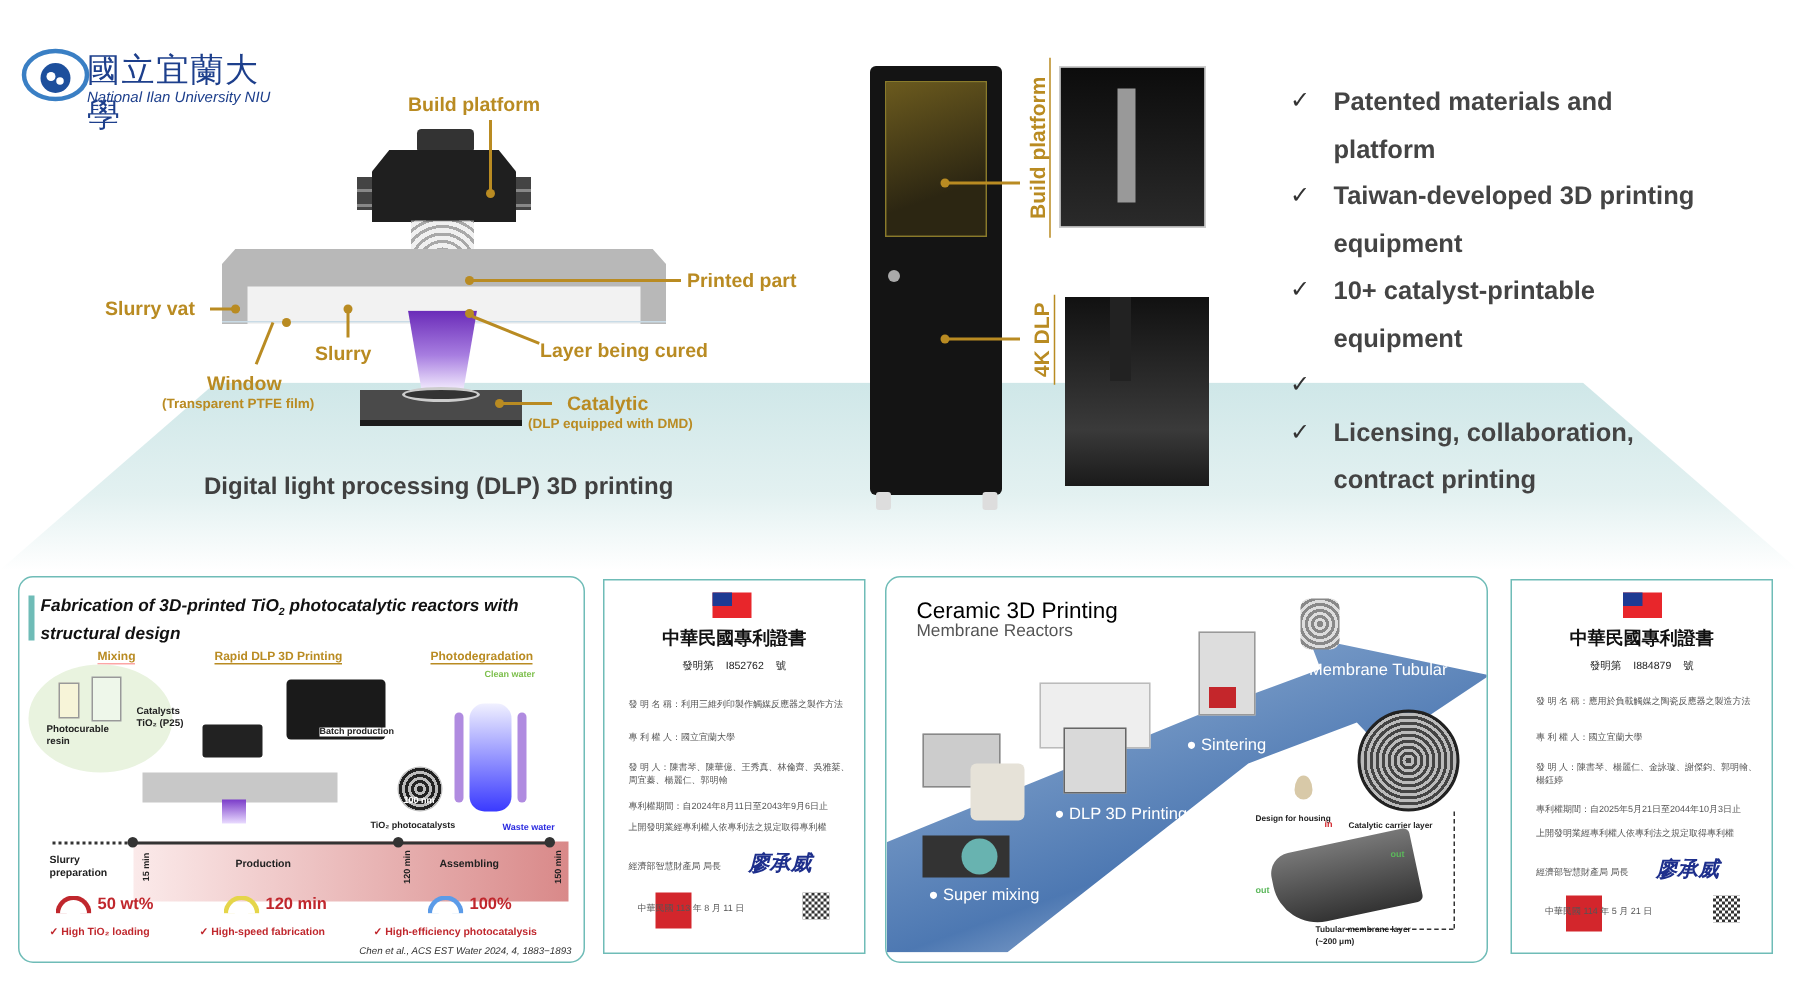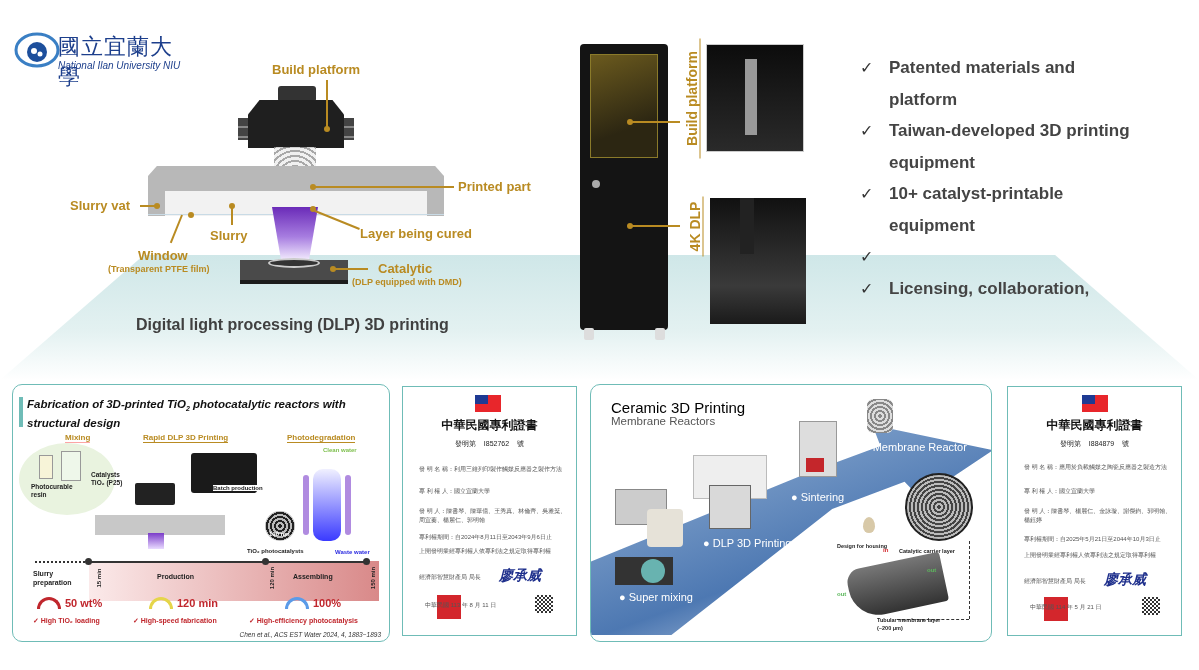--- a/index.html
+++ b/index.html
@@ -136,20 +136,21 @@
     </div>
     <div class="check-item">
       <span class="ck">✓</span>
     </div>
     <div class="check-item">
       <span class="ck">✓</span>
       <span>Licensing, collaboration,</span>
     </div>
     <div class="check-item">
       <span class="ck"></span>
+      <span>contract printing</span>
     </div>
   </div>
 
 <div class="panel" style="left:12px;top:384px;width:378px;height:258px">
   <div class="abs" style="left:6px;top:12px;width:4px;height:30px;background:#6fbcb7"></div>
   <div class="abs" style="left:14px;top:12px;font-size:11.5px;font-weight:bold;font-style:italic;color:#111;line-height:14px">
     <span>Fabrication of 3D-printed TiO</span><sub style="font-size:7px">2</sub><span> photocatalytic reactors with</span><br>
     <span>structural design</span>
   </div>
 
@@ -248,21 +249,21 @@
   <div class="abs" style="left:102px;top:70px;width:74px;height:44px;background:#eee;border:1px solid #bbb"></div>
   <div class="abs" style="left:118px;top:100px;width:42px;height:44px;background:#d9d9d9;border:1px solid #666"></div>
   <div class="abs" style="left:112px;top:152px;font-size:11px;color:#fff">● <span>DLP 3D Printing</span></div>
 
   <div class="abs" style="left:208px;top:36px;width:38px;height:56px;background:#ddd;border:1px solid #999">
     <div class="abs" style="left:6px;top:36px;width:18px;height:14px;background:#c4262b"></div>
   </div>
   <div class="abs" style="left:200px;top:106px;font-size:11px;color:#fff">● <span>Sintering</span></div>
 
   <div class="abs" style="left:276px;top:14px;width:26px;height:34px;border-radius:6px;background:repeating-radial-gradient(circle,#888 0 2px,#ddd 2px 4px)"></div>
-  <div class="abs" style="left:272px;top:56px;font-size:11px;color:#fff">● <span>Membrane Reactor</span></div>
+  <div class="abs" style="left:272px;top:56px;font-size:11px;color:#fff">● <span>Membrane Tubular</span></div>
 
   <div class="abs" style="left:314px;top:88px;width:68px;height:68px;border-radius:50%;background:repeating-radial-gradient(circle,#444 0 2px,#bbb 2px 4px);border:2px solid #222"></div>
   <div class="abs" style="left:378px;top:156px;height:78px;border-left:1px dashed #333"></div>
   <div class="abs" style="left:306px;top:234px;width:72px;border-top:1px dashed #333"></div>
 
   <div class="abs" style="left:272px;top:132px;width:12px;height:16px;background:#d8c9a8;border-radius:50% 50% 50% 50%/60% 60% 40% 40%"></div>
   <div class="abs" style="left:246px;top:158px;font-size:5.5px;font-weight:bold;color:#222;white-space:nowrap">Design for housing</div>
   <div class="abs" style="left:308px;top:163px;font-size:5.5px;font-weight:bold;color:#222;white-space:nowrap">Catalytic carrier layer</div>
   <div class="abs" style="left:292px;top:162px;font-size:6px;font-weight:bold;color:#d3262c">in</div>
   <div class="abs" style="left:258px;top:176px;width:96px;height:50px;background:linear-gradient(180deg,#777,#333);border-radius:14px 4px 4px 30px;transform:rotate(-12deg)"></div>

